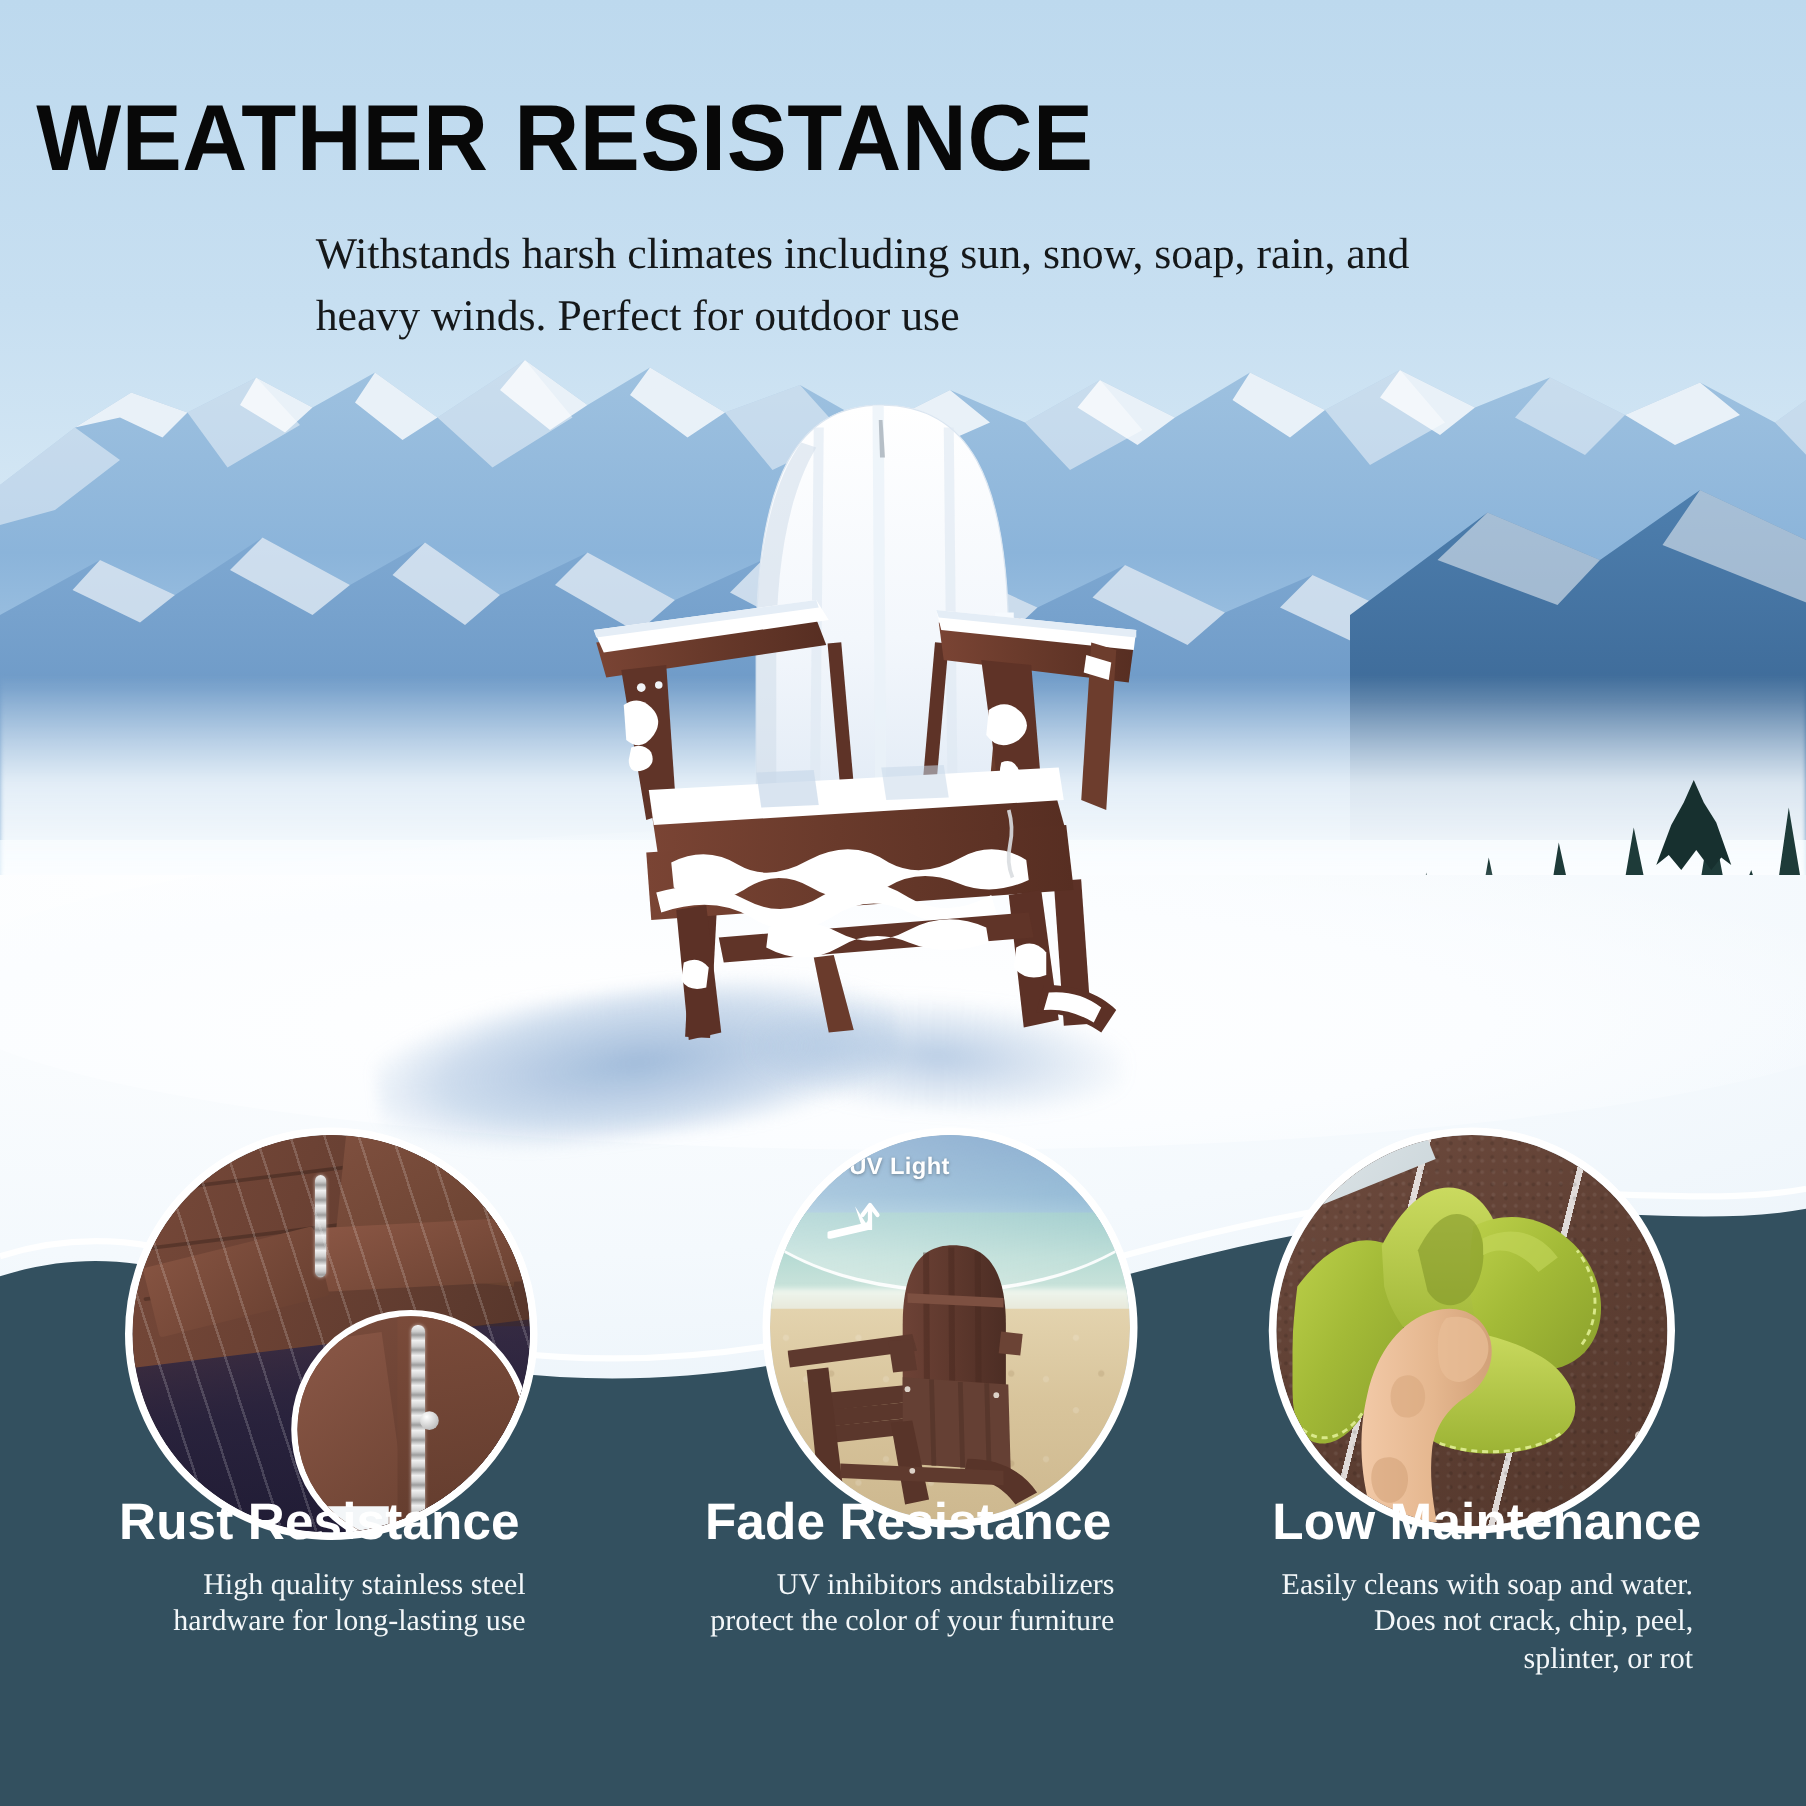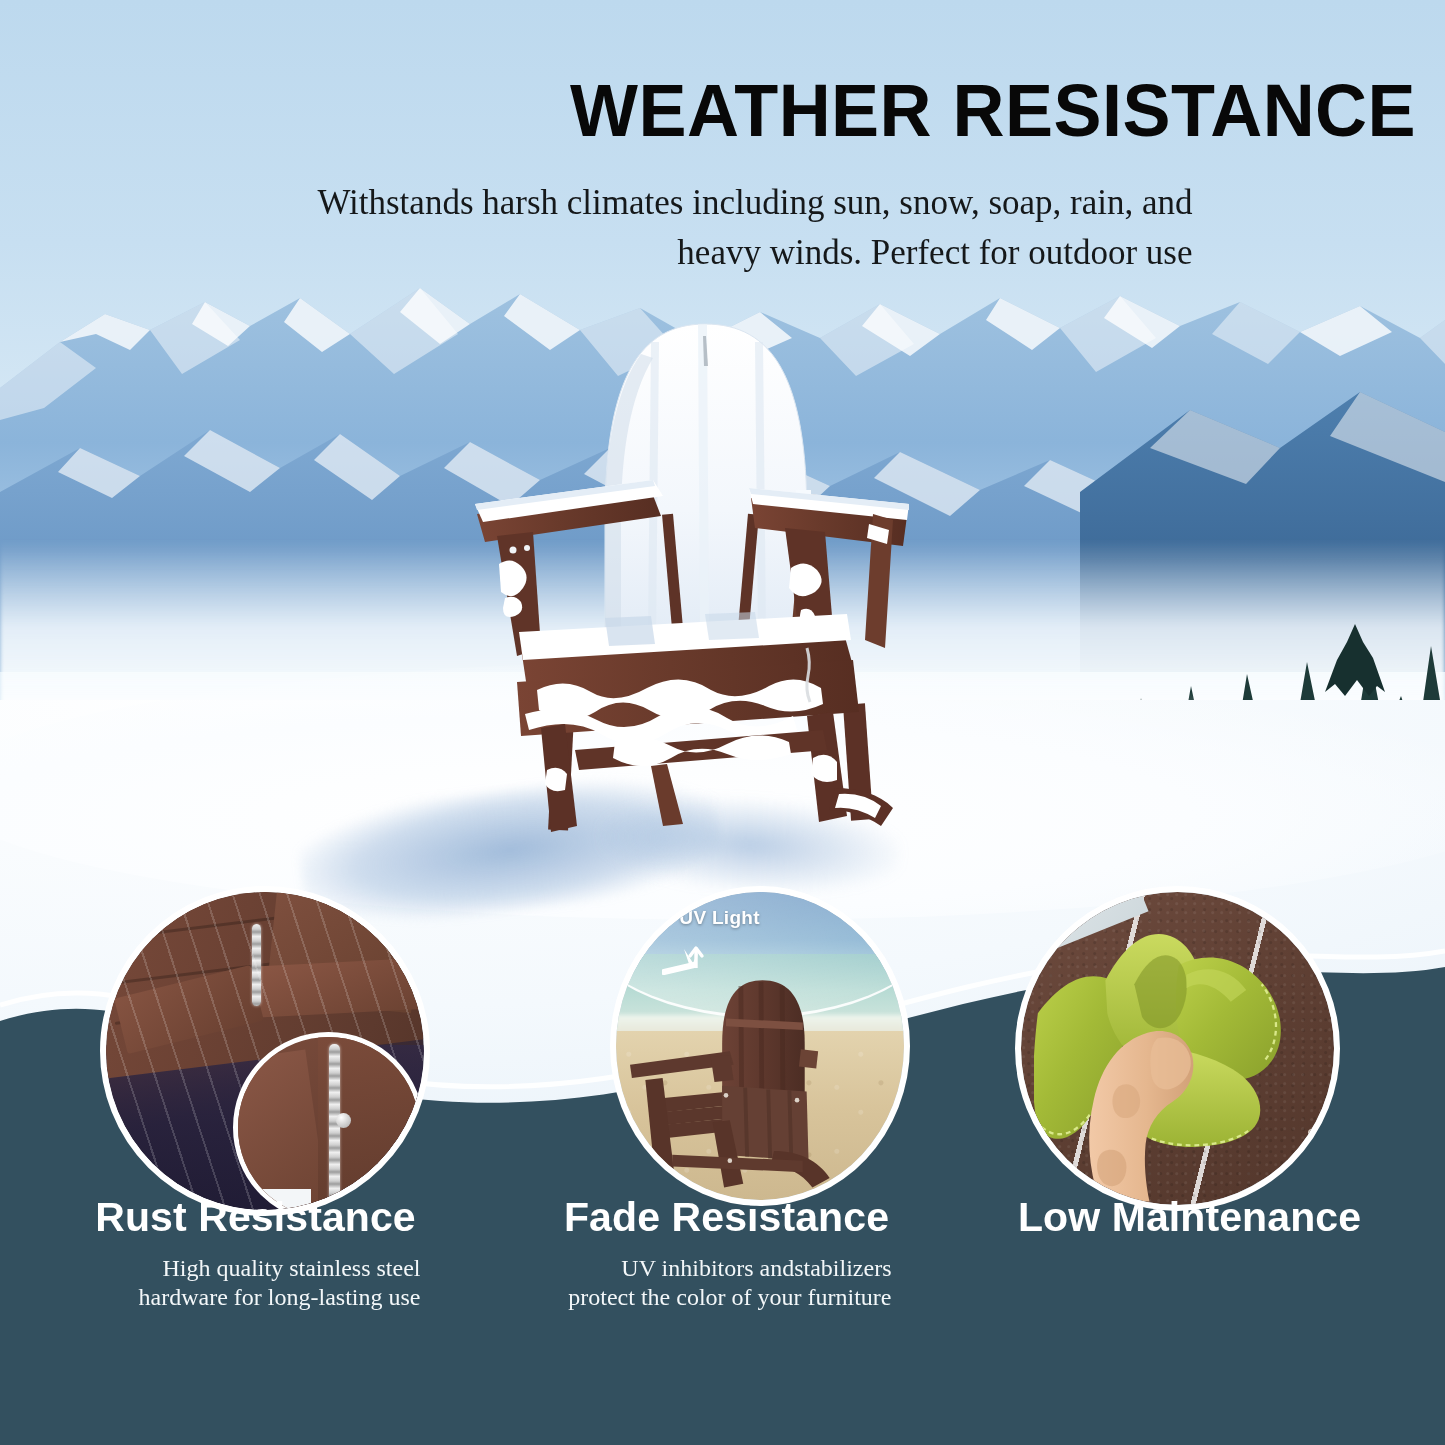--- a/index.html
+++ b/index.html
@@ -48,21 +48,21 @@
   .snow-shadow2{
     position:absolute;width:300px;height:90px;left:600px;top:800px;
     background:radial-gradient(ellipse at 50% 50%, rgba(110,152,200,.48) 0%, rgba(255,255,255,0) 76%);
     transform:rotate(4deg);filter:blur(6px);
   }
   
   .forest{position:absolute;right:0;top:600px;width:420px;height:180px;overflow:hidden;}
   .forest svg{display:block;}
 
   
-  .header{position:absolute;left:0;top:0;width:1445px;text-align:right;z-index:14;}
+  .header{position:absolute;left:0;top:0;width:1445px;text-align:left;z-index:14;}
   .title{
     margin:0;padding-top:73px;
     font-family:"Liberation Sans", sans-serif;
     font-weight:700;font-size:75px;letter-spacing:.5px;color:#080808;
     line-height:1;
     transform:scaleX(.96);
   }
   .subtitle{
     margin:30px auto 0;max-width:940px;
     font-family:"Liberation Serif", serif;
@@ -73,21 +73,21 @@
   .chair-main{position:absolute;left:455px;top:318px;width:500px;height:530px;z-index:8;}
   .chair-main svg{display:block;}
 
   
   .wave-panel{
     position:absolute;left:0;bottom:0;width:1445px;height:520px;z-index:10;
   }
   .wave-panel svg{display:block;width:1445px;height:520px;}
 
   
-  .circles{position:absolute;left:0;top:0;width:1445px;height:1174px;z-index:12;text-align:center;}
+  .circles{position:absolute;left:0;top:16px;width:1445px;height:1174px;z-index:12;text-align:center;}
   .circ{
     position:absolute;border-radius:50%;overflow:hidden;
     border:6px solid #ffffff;
     box-sizing:border-box;
     background:#cdd6dc;
   }
   .circ-inner{position:absolute;inset:0;overflow:hidden;border-radius:50%;}
   #circ-rust{left:100px;top:886px;width:330px;height:330px;}
   #circ-fade{left:610px;top:886px;width:300px;height:320px;}
   #circ-low{left:1015px;top:886px;width:325px;height:325px;}
@@ -458,16 +458,17 @@
     <div class="feature feat-rust">
       <h3>Rust Resistance</h3>
       <p>High quality stainless steel hardware for long-lasting use</p>
     </div>
     <div class="feature feat-fade">
       <h3>Fade Resistance</h3>
       <p>UV inhibitors andstabilizers protect the color of your furniture</p>
     </div>
     <div class="feature feat-low">
       <h3>Low Maintenance</h3>
+      <p>Easily cleans with soap and water. Does not crack, chip, peel, splinter, or rot</p>
     </div>
   </div>
 
 </div>
 
 </body></html>

